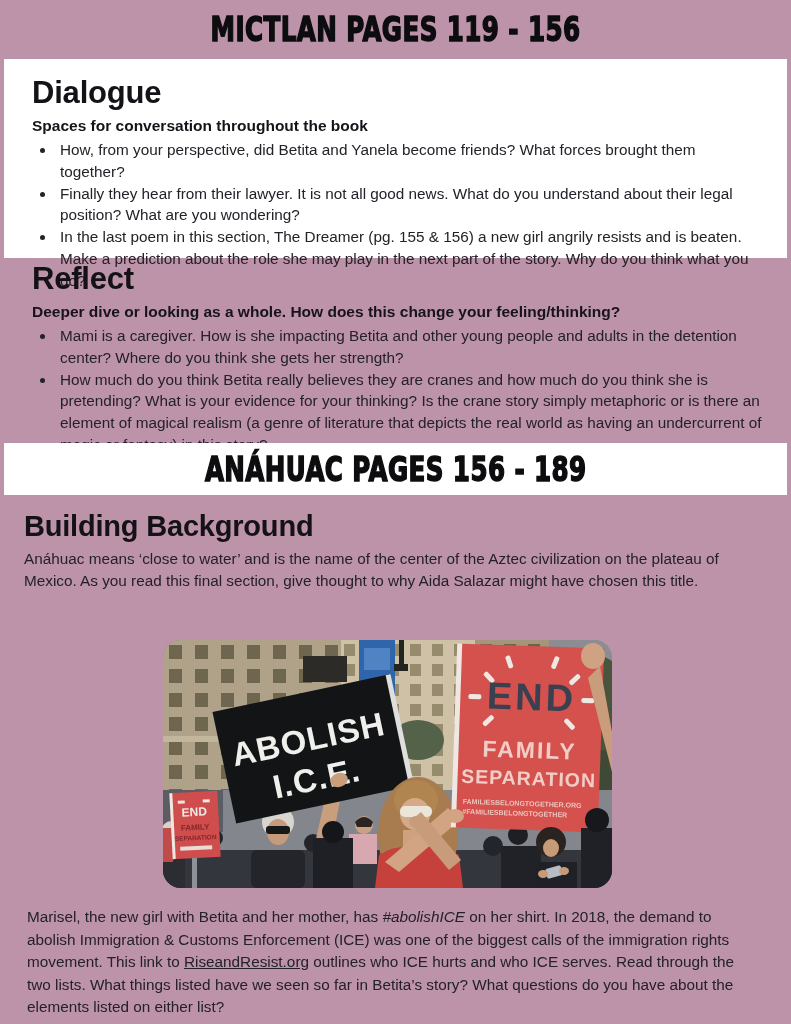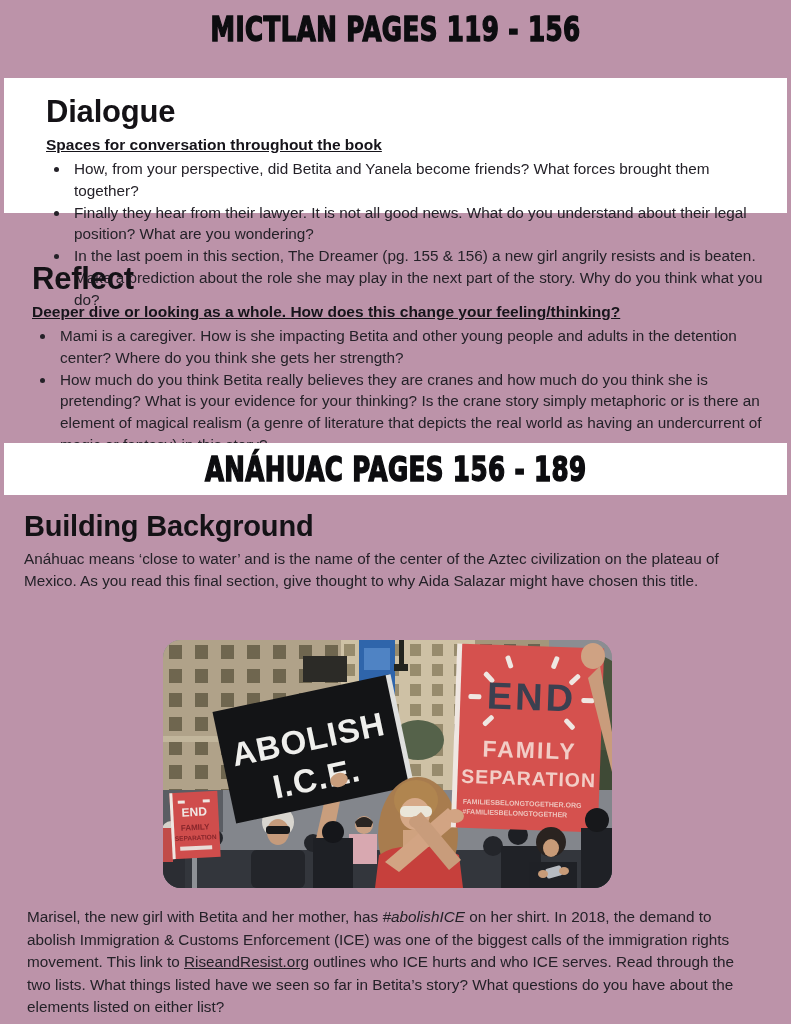--- a/index.html
+++ b/index.html
@@ -25,21 +25,21 @@
     color: #0d0d10;
     -webkit-text-stroke: 1.4px #0d0d10;
     transform: scale(0.82, 1.12);
     white-space: nowrap;
   }
   .white-box {
     position: absolute; left: 4px; right: 4px;
     background: #ffffff;
     box-sizing: border-box;
   }
-  #white-dialogue { top: 59px; height: 135px; padding: 15px 24px 0 42px; margin-top: 19px; }
+  #white-dialogue { top: 59px; height: 199px; padding: 15px 24px 0 28px; }
   #band-anahuac { top: 443px; height: 52px; display: flex; align-items: center; justify-content: center; }
   .mauve-section {
     position: absolute; left: 4px; right: 4px;
     box-sizing: border-box;
   }
   #section-reflect { top: 248px; height: 195px; padding: 12px 24px 0 28px; }
   #section-building { top: 492px; height: 130px; padding: 16px 24px 0 20px; }
   .section-title {
     margin: 0;
     font-size: 31px;
@@ -48,21 +48,20 @@
     letter-spacing: -0.2px;
     line-height: 38px;
   }
   #section-building .section-title { font-size: 29px; line-height: 36px; }
   .section-sub {
     margin: 4px 0 0 0;
     font-size: 15.5px;
     font-weight: bold;
     color: #16141a;
     line-height: 20px;
-    text-decoration: underline;
   }
   .bullets {
     margin: 3px 0 0 0;
     padding: 0 0 0 24px;
     list-style: disc;
     font-size: 15.3px;
     line-height: 21.8px;
     color: #242128;
   }
   .bullets li { margin: 0; padding-left: 4px; }

